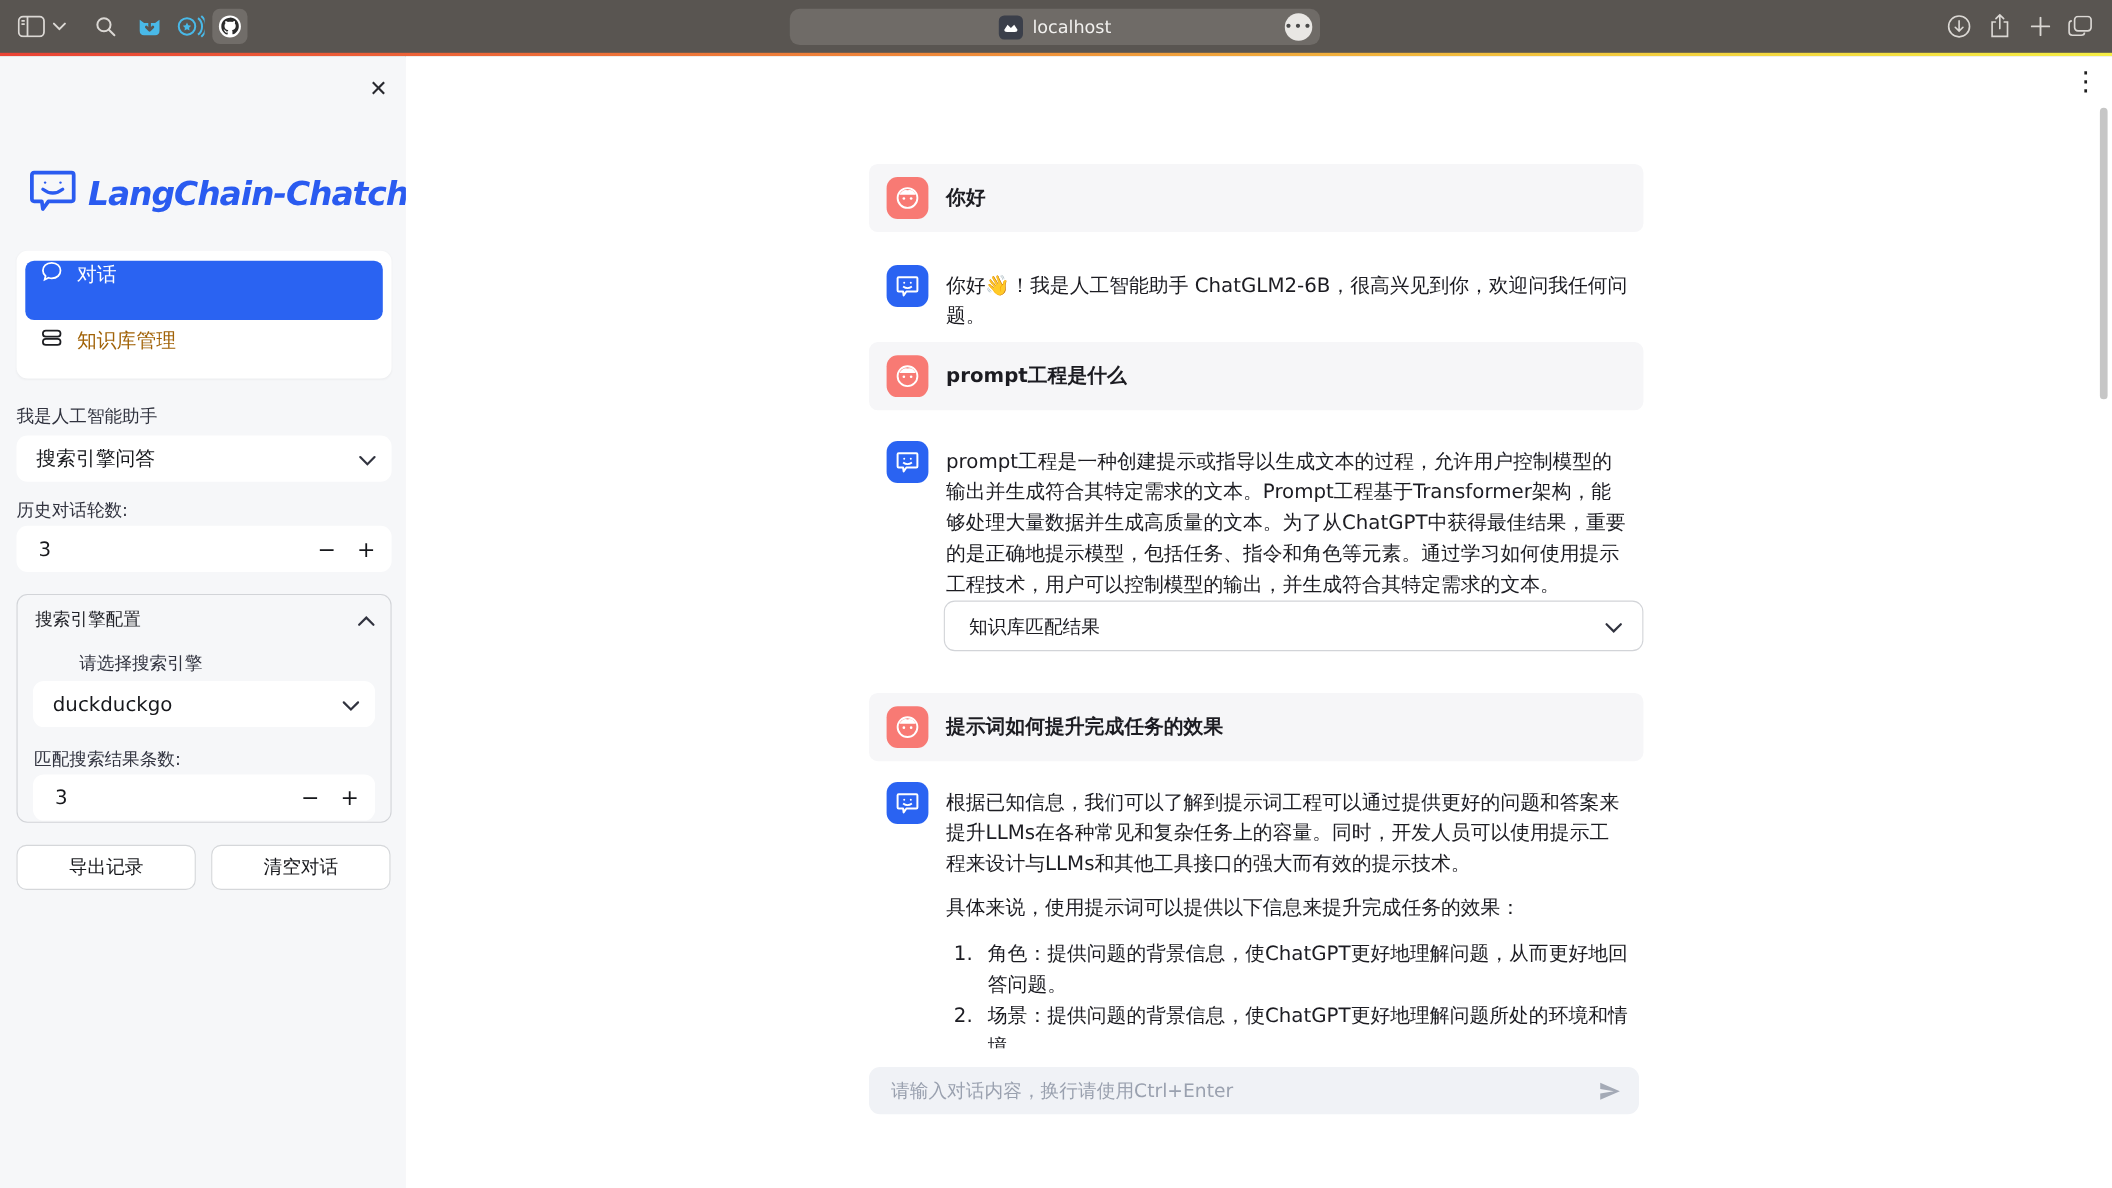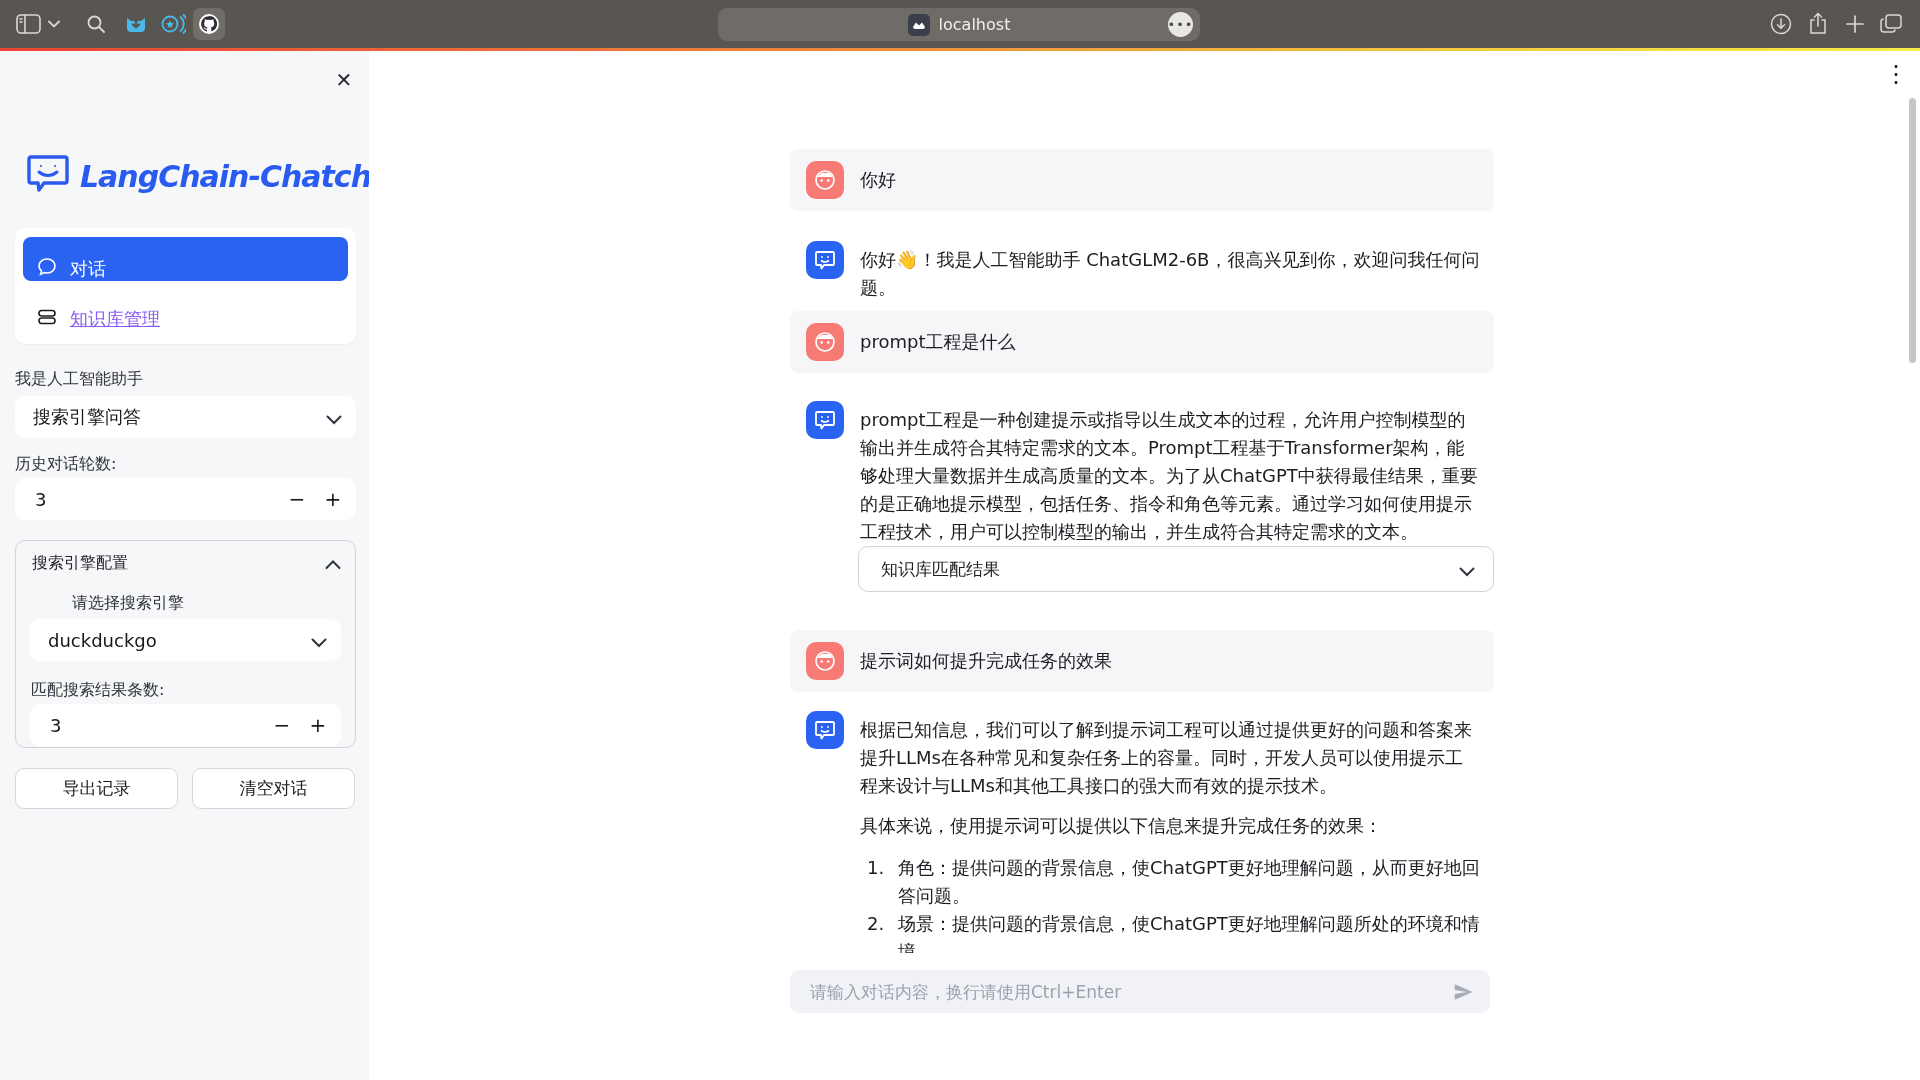--- a/index.html
+++ b/index.html
@@ -34,24 +34,24 @@
              background:#f6f7f9; color:#31333f; }
   .close-x { position:absolute; top:15px; left:330px; width:28px; height:28px;
              font-size:20px; color:#27282e; display:flex; align-items:center;
              justify-content:center; cursor:pointer; }
   .logo { position:absolute; top:102px; left:26px; display:flex; align-items:center; gap:10px; }
   .logo-text { color:#2a5bf0; font-size:30px; font-weight:bold; font-style:italic;
                letter-spacing:-1px; white-space:nowrap; }
   .nav-card { position:absolute; top:177px; left:15px; width:341px; height:116px;
               background:#fff; border-radius:10px; padding:9px 8px;
               box-shadow:0 1px 2px rgba(0,0,0,0.04); }
-  .nav-item { height:44px; border-radius:8px; display:flex; align-items:flex-end;
+  .nav-item { height:54px; border-radius:8px; display:flex; align-items:flex-start;
               gap:13px; padding:0 14px; font-size:18px; cursor:pointer; }
   .nav-item.active { background:#2a63f2; color:#fff; }
-  .nav-item.plain { color:#8b5cf6; margin-top:6px;text-decoration:underline; }
+  .nav-item.plain { color:#a16207; margin-top:6px; }
   .sb-label { position:absolute; left:15px; font-size:16px; color:#31333f; }
   .sb-select { position:absolute; left:15px; width:341px; height:42px; background:#fff;
                border-radius:10px; display:flex; align-items:center; padding:0 18px;
                font-size:18px; color:#17181c; cursor:pointer; }
   .sb-select .chev { position:absolute; right:14px; top:12px; }
   .num-input { position:absolute; left:15px; width:341px; height:42px; background:#fff;
                border-radius:10px; display:flex; align-items:center; padding:0 20px;
                font-size:18px; color:#17181c; }
   .stepper { position:absolute; top:0; height:42px; width:34px; display:flex;
              align-items:center; justify-content:center; font-size:20px; color:#17181c;
@@ -69,21 +69,21 @@
   .main { position:absolute; top:51px; left:369px; width:1551px; height:1029px;
           background:#fff; overflow:hidden; }
   .menu-dots { position:absolute; top:10px; left:1515px; font-size:24px; color:#1e1e1e;
                line-height:26px; cursor:pointer; }
   .scroll-thumb { position:absolute; top:47px; right:4px; width:7px; height:265px;
                   background:#c6c6c6; border-radius:4px; }
 
   .msg { position:absolute; left:421px; width:704px; display:flex; gap:16px;
          font-size:18px; color:#1c1c22; line-height:28px; }
   .msg.user { background:#f6f6f8; border-radius:8px; padding:12px 16px; height:62px;
-              align-items:center; }
+              align-items:center;font-weight:bold; }
   .msg.assistant { padding:0 14px 0 16px; align-items:flex-start; }
   .avatar { width:38px; height:38px; border-radius:10px; flex:0 0 38px;
             display:flex; align-items:center; justify-content:center; }
   .avatar.user-av { background:#f87a74; }
   .avatar.bot-av { background:#2a63f2; }
   .msg-text { padding-top:5px; }
   .msg.user .msg-text { padding-top:0; }
   .kb-expander { position:absolute; left:489px; top:495px; width:636px; height:46px;
                  border:1px solid #d2d4d8; border-radius:10px; display:flex;
                  align-items:center; padding:0 22px; font-size:17px; color:#1c1c22;

